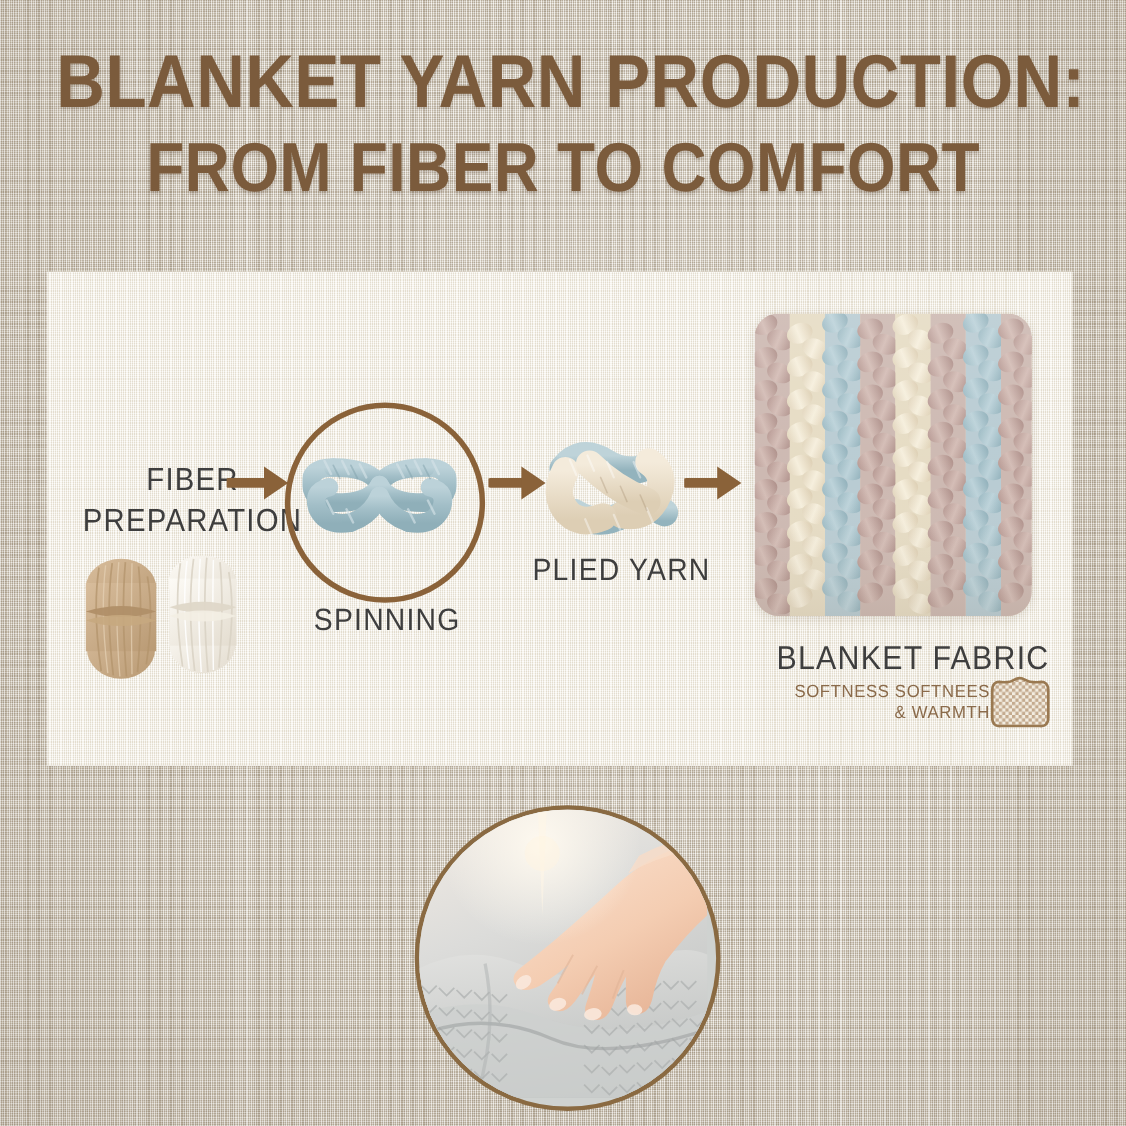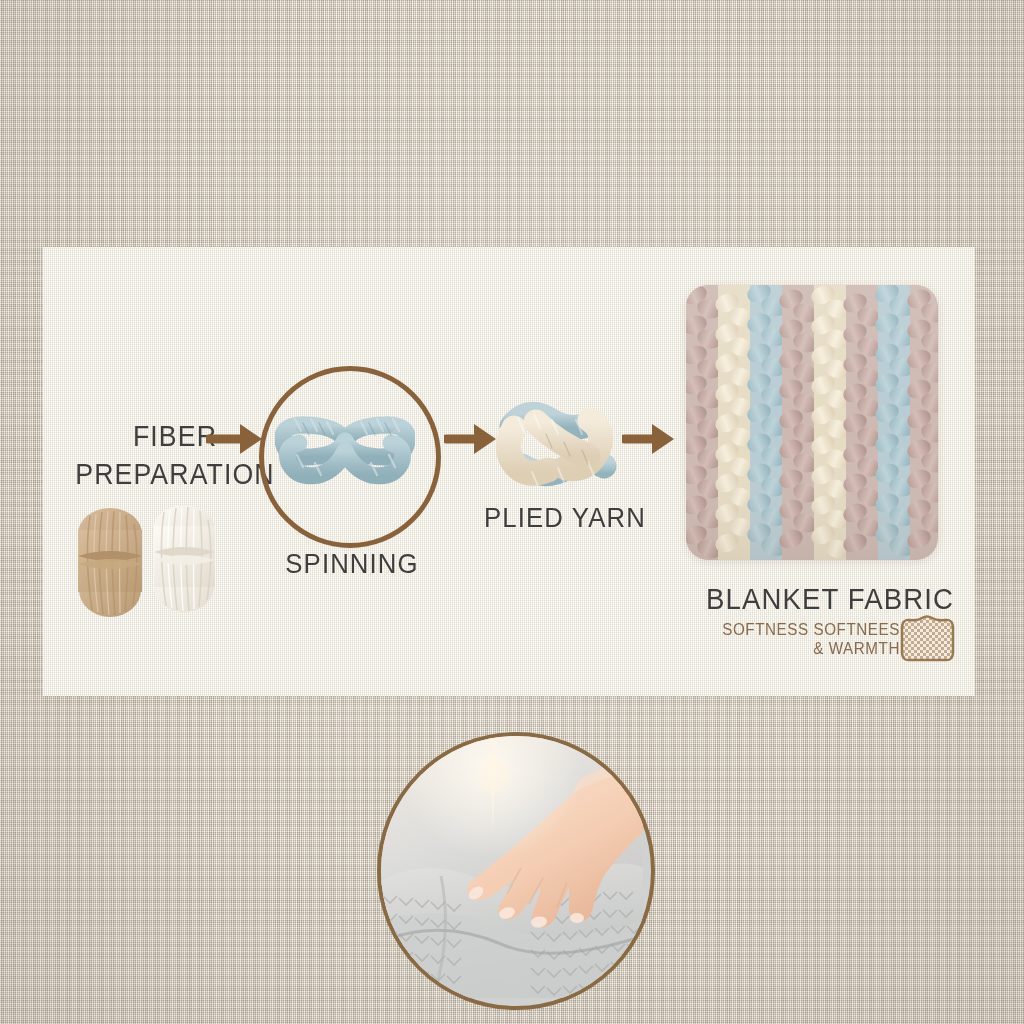--- a/index.html
+++ b/index.html
@@ -110,20 +110,24 @@
   .photo-inner{position:absolute;inset:0;}
 </style>
 </head>
 <body>
 
 <div id="stage">
 
   <div class="linen"></div>
   <div class="linen-vig"></div>
 
+  <div class="title">
+    <div class="title-l1">BLANKET YARN PRODUCTION:</div>
+    <div class="title-l2">FROM FIBER TO COMFORT</div>
+  </div>
 
   <div class="panel"></div>
 
   <div class="lbl lbl-fiber">
     <div>FIBER</div>
     <div>PREPARATION</div>
   </div>
 
   <div class="skeins">
     <svg width="180" height="125" viewBox="0 0 180 125">

